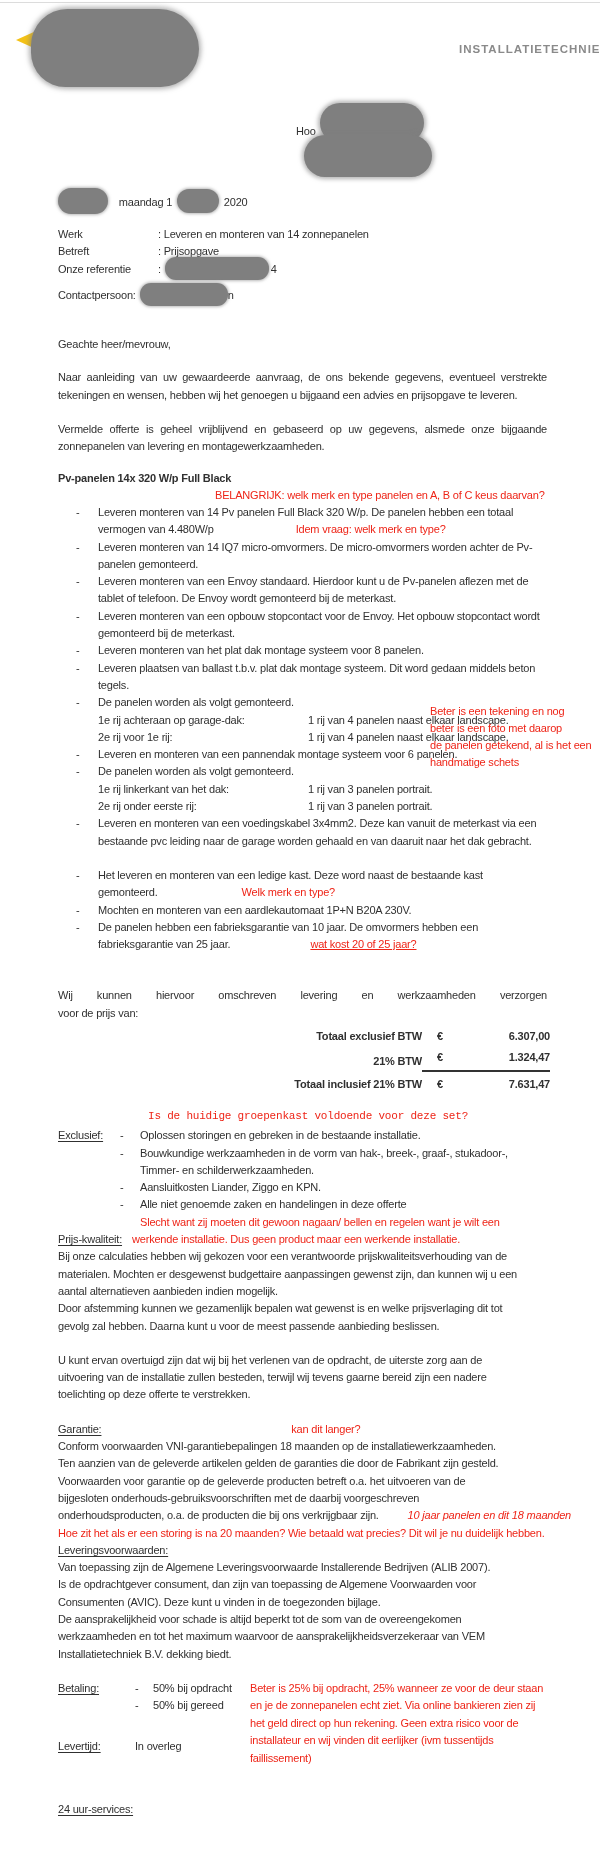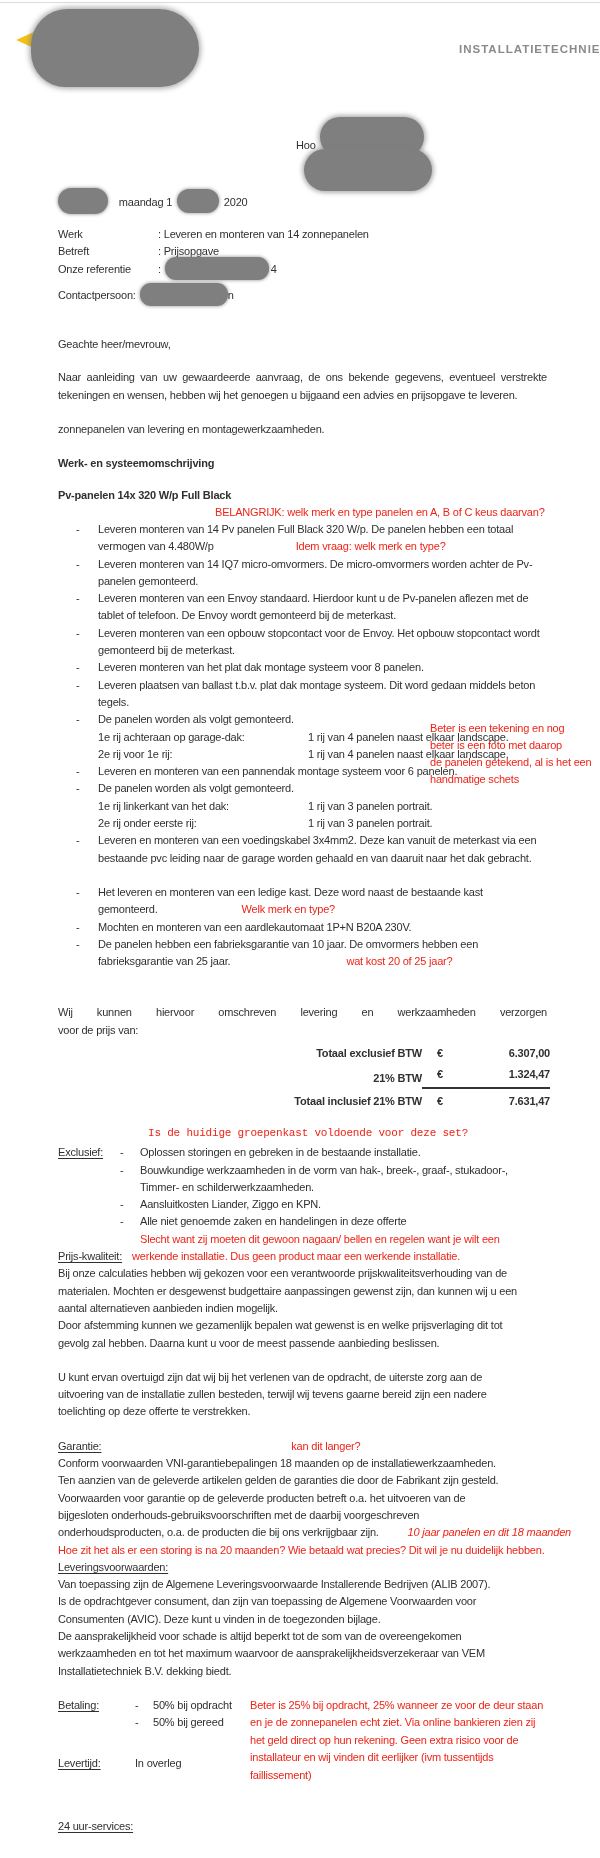--- a/index.html
+++ b/index.html
@@ -20,21 +20,21 @@
   .blob{background:#7f7f7f;border-radius:14px;display:inline-block;vertical-align:middle;
         box-shadow:0 0 3px 1px rgba(127,127,127,.55);}
   
   .header{position:relative;height:186px;}
   .logo-tri{position:absolute;left:16px;top:31px;width:0;height:0;border-style:solid;
             border-width:9px 20px 9px 0;border-color:transparent #f4c216 transparent transparent;}
   .logo-blob{position:absolute;left:31px;top:9px;width:168px;height:78px;background:#7f7f7f;
              border-radius:40px 44px 42px 38px;box-shadow:0 0 5px 2px rgba(127,127,127,.6);}
   .brand{position:absolute;left:459px;top:41px;font-weight:bold;font-size:11.5px;
          letter-spacing:1px;color:#8a8a8a;white-space:nowrap;}
-  .addr{position:absolute;left:296px;top:117px;width:160px;height:80px;}
+  .addr{position:absolute;left:296px;top:103px;width:160px;height:80px;}
   .addr-text{position:absolute;left:0;top:20px;}
   .addr-blob1{position:absolute;left:24px;top:0;width:104px;height:40px;background:#7f7f7f;
               border-radius:20px;box-shadow:0 0 4px 2px rgba(127,127,127,.6);}
   .addr-blob2{position:absolute;left:8px;top:32px;width:128px;height:42px;background:#7f7f7f;
               border-radius:21px;box-shadow:0 0 4px 2px rgba(127,127,127,.6);}
   
   .date{margin-top:2px;height:28px;line-height:28px;}
   .blob-d1{width:50px;height:26px;border-radius:13px;margin-right:8px;vertical-align:-8px;}
   .blob-d2{width:42px;height:24px;border-radius:12px;margin:0 2px;vertical-align:-7px;}
   .meta{margin-top:10px;}
@@ -51,21 +51,21 @@
   .ann-belangrijk{margin-left:157px;line-height:14px;margin-top:1px;}
   
   .bullets{position:relative;margin-top:2px;}
   .li{display:flex;}
   .dash{width:22px;flex:none;padding-left:18px;box-sizing:content-box;}
   .li-text{flex:1;}
   .li.gap{margin-top:17px;}
   .sub{display:flex;}
   .sub-l{width:210px;flex:none;}
   .ml38{margin-left:38px;padding-left:44px;}
-  .ml80{margin-left:116px;}
+  .ml80{margin-left:80px;text-decoration:underline;}
   .ml84{margin-left:84px;}
   .ann-tekening{position:absolute;left:372px;top:199px;width:185px;line-height:17px;}
   
   .wij{margin-top:34px;}
   .price{width:335px;margin-left:auto;margin-right:-3px;font-weight:bold;margin-top:4px;}
   .price-row{display:flex;align-items:flex-end;line-height:21px;}
   .pl{flex:1;text-align:right;}
   .pe{width:36px;text-align:center;}
   .pa{width:92px;text-align:right;}
   .price-row.sum .pe,.price-row.sum .pa{border-bottom:2px solid #333;padding-bottom:2px;}
@@ -134,24 +134,24 @@
   </div>
 
   <div class="salutation">Geachte heer/mevrouw,</div>
 
   <div class="p-intro">
     <div class="jline">Naar aanleiding van uw gewaardeerde aanvraag, de ons bekende gegevens, eventueel verstrekte</div>
     <div>tekeningen en wensen, hebben wij het genoegen u bijgaand een advies en prijsopgave te leveren.</div>
   </div>
 
   <div class="p-offer">
+    <div class="jline">Vermelde offerte is geheel vrijblijvend en gebaseerd op uw gegevens, alsmede onze bijgaande</div>
     <div>zonnepanelen van levering en montagewerkzaamheden.</div>
   </div>
 
-  <div class="h-werk b">Werk- en systeemomschrijving</div>
   <div class="h-pv b">Pv-panelen 14x 320 W/p Full Black</div>
 
   <div class="ann-belangrijk red nowrap">BELANGRIJK: welk merk en type panelen en A, B of C keus daarvan?</div>
 
   <div class="bullets">
     <div class="li">
       <span class="dash">-</span>
       <span class="li-text"><span>Leveren monteren van 14 Pv panelen Full Black 320 W/p. De panelen hebben een totaal vermogen van 4.480W/p</span><span class="red ml38 nowrap">Idem vraag: welk merk en type?</span></span>
     </div>
     <div class="li">

